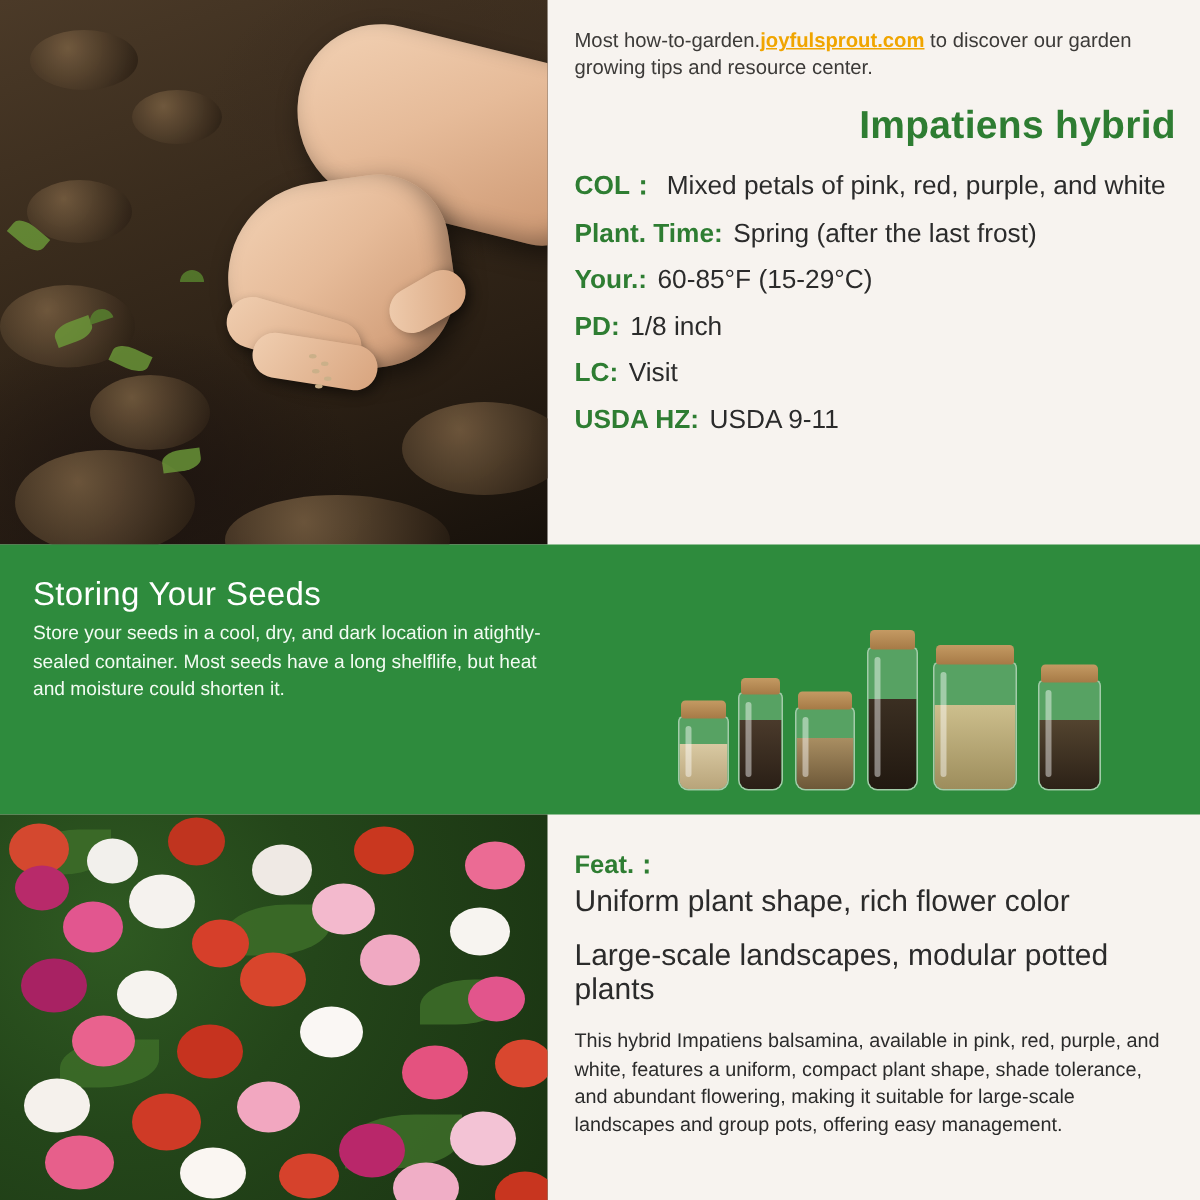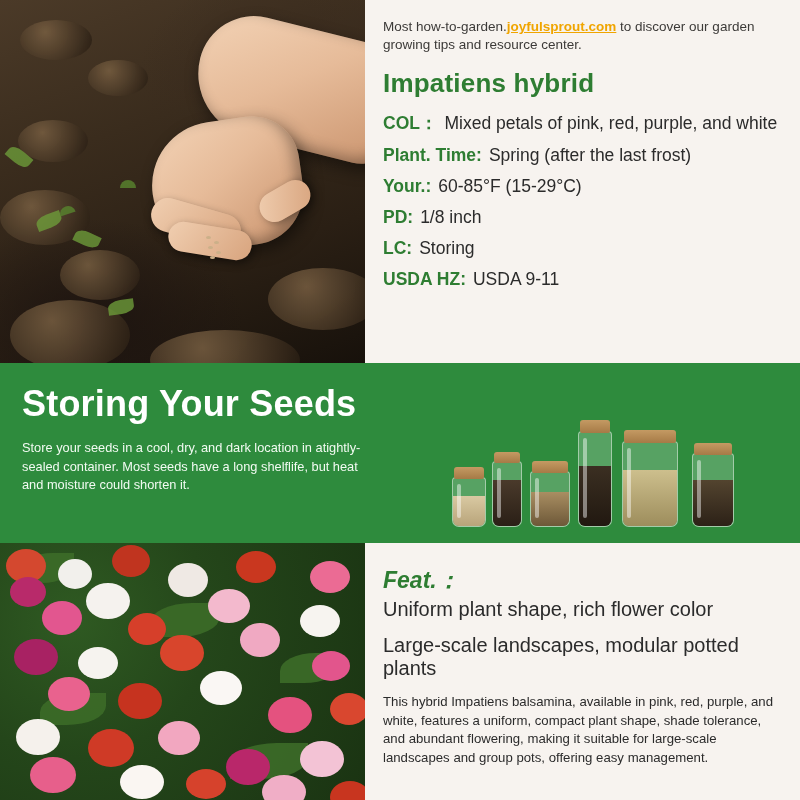--- a/index.html
+++ b/index.html
@@ -79,39 +79,39 @@
     background: #f7f3ef;
     padding: 18px 16px 0 18px;
   }
   .visit {
     font-size: 13.5px; color: #3c3a38; line-height: 1.35;
     margin-bottom: 14px;
   }
   .visit .brand { color: #f0a500; font-weight: 700; }
   .title {
     font-size: 26px; font-weight: 700; color: #2e7d32;
-    letter-spacing: .2px; margin-bottom: 12px;
+    letter-spacing: .2px; margin-bottom: 12px; text-align: right;
   }
   .spec { display: flex; align-items: baseline; gap: 7px; margin-bottom: 10px; }
   .spec .k {
     font-size: 17.5px; font-weight: 700; color: #2e7d32; white-space: nowrap;
   }
   .spec .v { font-size: 17.5px; color: #2b2b2b; }
 
   
   .storing {
     grid-row: 2; grid-column: 1 / span 2;
     background: #2e8b3d;
     position: relative;
     padding: 20px 22px;
     color: #fff;
     overflow: hidden;
   }
   .storing h2 {
-    font-size: 36px; font-weight: 700; margin-bottom: 14px; letter-spacing: .2px;
+    font-size: 22px; font-weight: 400; margin-bottom: 4px; letter-spacing: .2px;
   }
   .storing p {
     font-size: 12.8px; line-height: 1.45; max-width: 345px; color: #f2fbf2;
   }
   .jars { position: absolute; right: 28px; bottom: 10px; width: 330px; height: 130px; }
   .jar { position: absolute; bottom: 6px; border-radius: 4px 4px 7px 7px; overflow: hidden;
          background: rgba(255,255,255,.20);
          border: 1px solid rgba(255,255,255,.45); }
   .jar .fill { position: absolute; left: 0; right: 0; bottom: 0; }
   .jar .shine { position:absolute; top: 6px; left: 4px; width: 4px; bottom: 8px;
@@ -128,21 +128,21 @@
   }
   .blossom { position: absolute; border-radius: 50%; }
   .leaf2 { position: absolute; border-radius: 60% 0 60% 0; background: #3c6b28; opacity: .9; }
 
   
   .features {
     grid-row: 3; grid-column: 2;
     background: #f7f3ef;
     padding: 22px 18px 0 18px;
   }
-  .feat-k { font-size: 23px; font-weight: 700; color: #2e7d32; margin-bottom: 2px; font-style: italic; }
+  .feat-k { font-size: 17px; font-weight: 700; color: #2e7d32; margin-bottom: 2px; }
   .feat-v { font-size: 20px; color: #2b2b2b; margin-bottom: 13px; }
   .feat-head { font-size: 17px; font-weight: 700; color: #2e7d32; margin-bottom: 3px; }
   .feat-body { font-size: 13.2px; line-height: 1.42; color: #2b2b2b; }
 </style>
 </head>
 <body>
 
 <div class="page">
 
   <div class="photo-soil">
@@ -191,21 +191,21 @@
     <div class="spec">
       <span class="k">Your.:</span>
       <span class="v">60-85°F (15-29°C)</span>
     </div>
     <div class="spec">
       <span class="k">PD:</span>
       <span class="v">1/8 inch</span>
     </div>
     <div class="spec">
       <span class="k">LC:</span>
-      <span class="v">Storing</span>
+      <span class="v">Visit</span>
     </div>
     <div class="spec">
       <span class="k">USDA HZ:</span>
       <span class="v">USDA 9-11</span>
     </div>
   </div>
 
   <div class="storing">
     <h2>Storing Your Seeds</h2>
     <p>Store your seeds in a cool, dry, and dark location in atightly-sealed container. Most seeds have a long shelflife, but heat and moisture could shorten it.</p>

